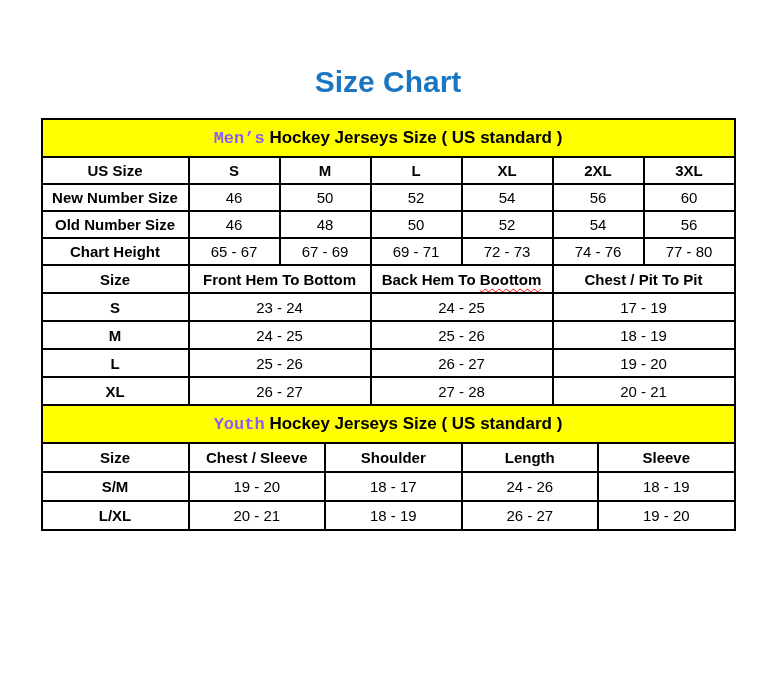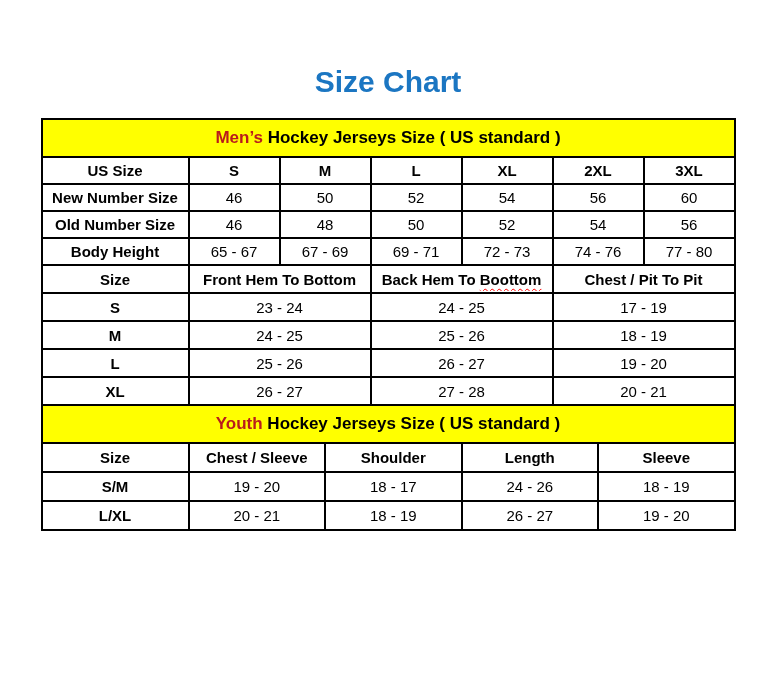--- a/index.html
+++ b/index.html
@@ -48,22 +48,22 @@
     white-space: nowrap;
     overflow: hidden;
   }
   col.c-label { width: 147px; }
   tr.band-row { height: 38px; }
   tr.band-row td {
     background: #FFFF00;
     font-weight: bold;
     font-size: 17px;
   }
-  .accent { color: #b91c1c; }
-  tr.head-row td { font-weight: bold; border-radius: 7px; }
+  .accent { color: #8b5cf6; font-family: Liberation Mono, monospace; }
+  tr.head-row td { font-weight: bold; }
   .mens tr.head-row,  .mens tr.data-row  { height: 27px; }
   .womens tr.head-row,.womens tr.data-row{ height: 28px; }
   .youth tr.head-row, .youth tr.data-row { height: 29px; }
   td.lbl-bold { font-weight: bold; }
   td.lbl-reg  { font-weight: bold; }
   .squiggle {
     text-decoration: underline wavy #FF0000;
     text-decoration-thickness: 1px;
     text-underline-offset: 3px;
     text-decoration-skip-ink: none;
@@ -114,21 +114,21 @@
         <tr class="data-row">
           <td class="lbl-reg">Old Number Size</td>
           <td>46</td>
           <td>48</td>
           <td>50</td>
           <td>52</td>
           <td>54</td>
           <td>56</td>
         </tr>
         <tr class="data-row">
-          <td class="lbl-reg">Body Height</td>
+          <td class="lbl-reg">Chart Height</td>
           <td>65 - 67</td>
           <td>67 - 69</td>
           <td>69 - 71</td>
           <td>72 - 73</td>
           <td>74 - 76</td>
           <td>77 - 80</td>
         </tr>
       </tbody>
     </table>
 

